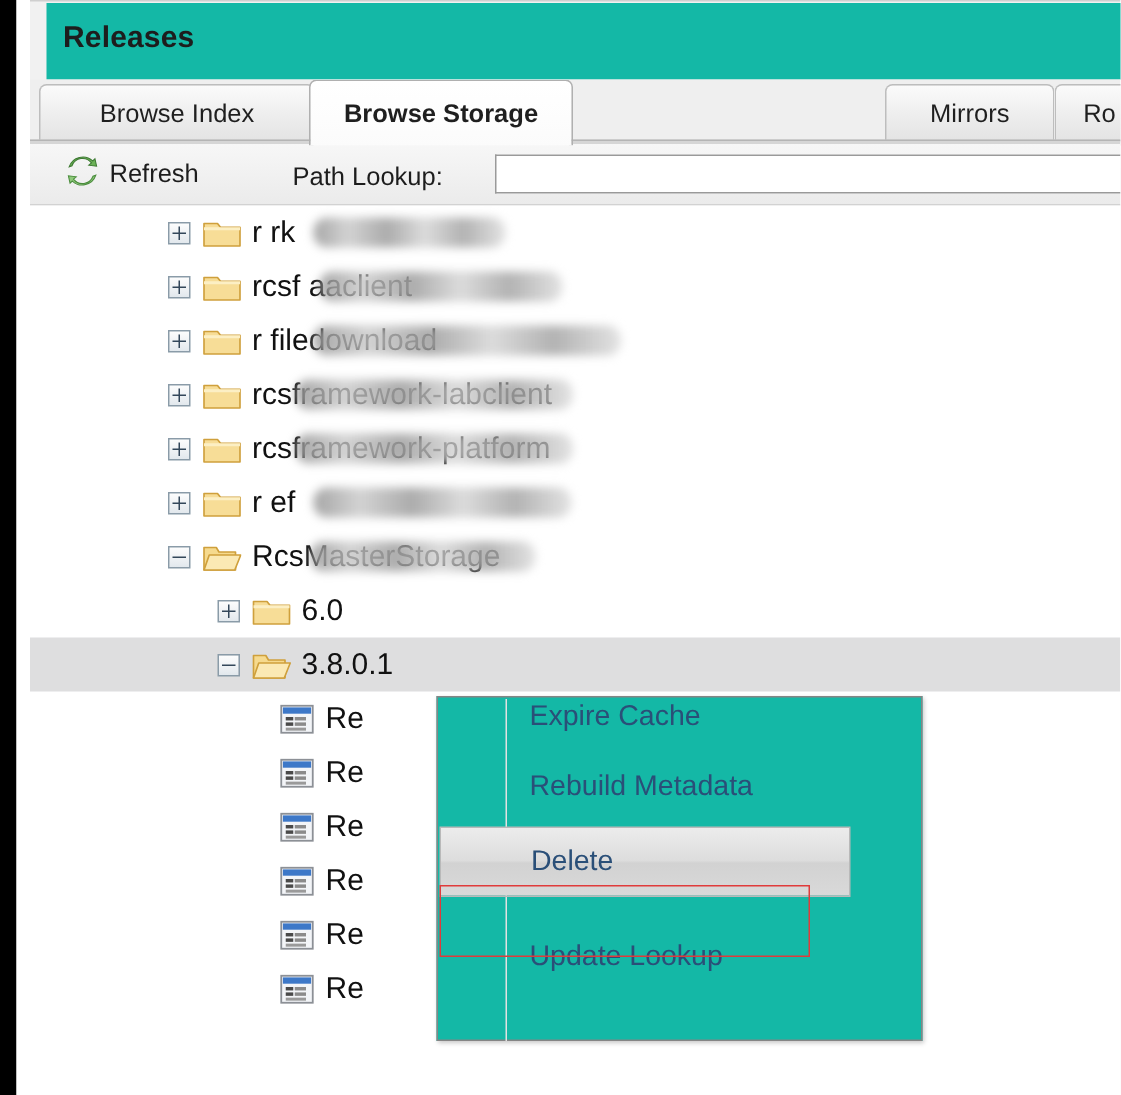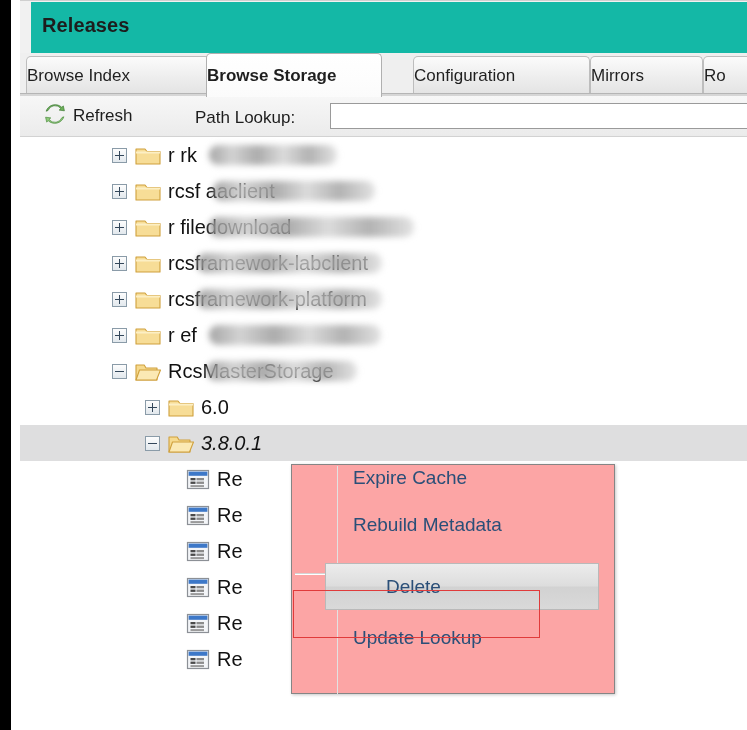--- a/index.html
+++ b/index.html
@@ -58,21 +58,21 @@
     box-sizing: border-box;
     background: linear-gradient(to bottom, #fbfbfb 0%, #ededed 55%, #e3e3e3 100%);
     border: 1px solid #bdbdbd;
     border-top-left-radius: 5px;
     border-top-right-radius: 5px;
     border-bottom: none;
     color: #1f1f1f;
     font-size: 17px;
     display: flex;
     align-items: center;
-    justify-content: flex-start;
+    justify-content: center;
     white-space: nowrap;
   }
   .tab.active {
     background: linear-gradient(to bottom, #ffffff 0%, #fdfdfd 60%, #fbfbfb 100%);
     font-weight: bold;
     top: 0px;
     height: 44px;
     border-color: #b0b0b0;
     z-index: 5;
   }
@@ -124,21 +124,21 @@
     overflow: hidden;
   }
   .row {
     position: relative;
     height: 36px;
     display: flex;
     align-items: center;
     white-space: nowrap;
     text-align: right;
   }
-  .row.selected { background: #dededf; font-style: italic; }
+  .row.selected { background: #dededf; }
   .toggle {
     width: 15px; height: 15px;
     box-sizing: border-box;
     border: 1px solid #8a9ba8;
     background: linear-gradient(to bottom, #fdfdfd, #e2e8ed);
     position: relative;
     flex: 0 0 auto;
     cursor: pointer;
   }
   .toggle::before {
@@ -188,21 +188,21 @@
         rgba(215,215,215,0.7) 100%);
     filter: blur(3.2px);
     border-radius: 9px;
     pointer-events: none;
   }
   
   .ctx-menu {
     position: absolute;
     left: 271px; top: 463px;
     width: 324px; height: 230px;
-    background: #fca5a5;
+    background: #14b8a6;
     border: 1px solid #858585;
     box-sizing: border-box;
     box-shadow: 1px 1px 3px rgba(0,0,0,0.22);
     z-index: 50;
   }
   .ctx-gutter {
     position: absolute;
     left: 45px; top: 1px;
     width: 1px; height: 228px;
     background: #e2e2e2;
@@ -253,23 +253,20 @@
     <div class="title-bar">
       <div class="title-text">Releases</div>
     </div>
 
     <div class="tab-strip" id="tab-strip">
         <div class="tab" style="left: 6px; width: 184px;">
           <span>Browse Index</span>
         </div>
         <div class="tab active" style="left: 186px; width: 176px;">
           <span>Browse Storage</span>
-        </div>
-        <div class="tab" style="left: 393px; width: 177px;">
-          <span>Configuration</span>
         </div>
         <div class="tab" style="left: 570px; width: 113px;">
           <span>Mirrors</span>
         </div>
         <div class="tab" style="left: 683px; width: 60px;">
           <span>Ro</span>
         </div>
       </div>
     <div class="tab-underline"></div>
 
@@ -462,21 +459,21 @@
 
     <div class="ctx-menu" id="ctx-menu">
       <div class="ctx-gutter"></div>
     <div class="ctx-sep" style="top: 108px;"></div>
         <div class="ctx-item" style="top: -11px;">
           <span>Expire Cache</span>
         </div>
         <div class="ctx-item" style="top: 36px;">
           <span>Rebuild Metadata</span>
         </div>
-        <div class="ctx-item hovered" style="top: 98px; margin-left: 32px;">
+        <div class="ctx-item hovered" style="top: 86px;">
           <span>Delete</span>
         </div>
         <div class="ctx-item" style="top: 149px;">
           <span>Update Lookup</span>
         </div>
       </div>
     <div class="red-box" id="red-box" style="left: 273px; top: 589px; width: 247px; height: 48px; border-color: rgb(224, 59, 59);"></div>
 
   </div>
 </div>

